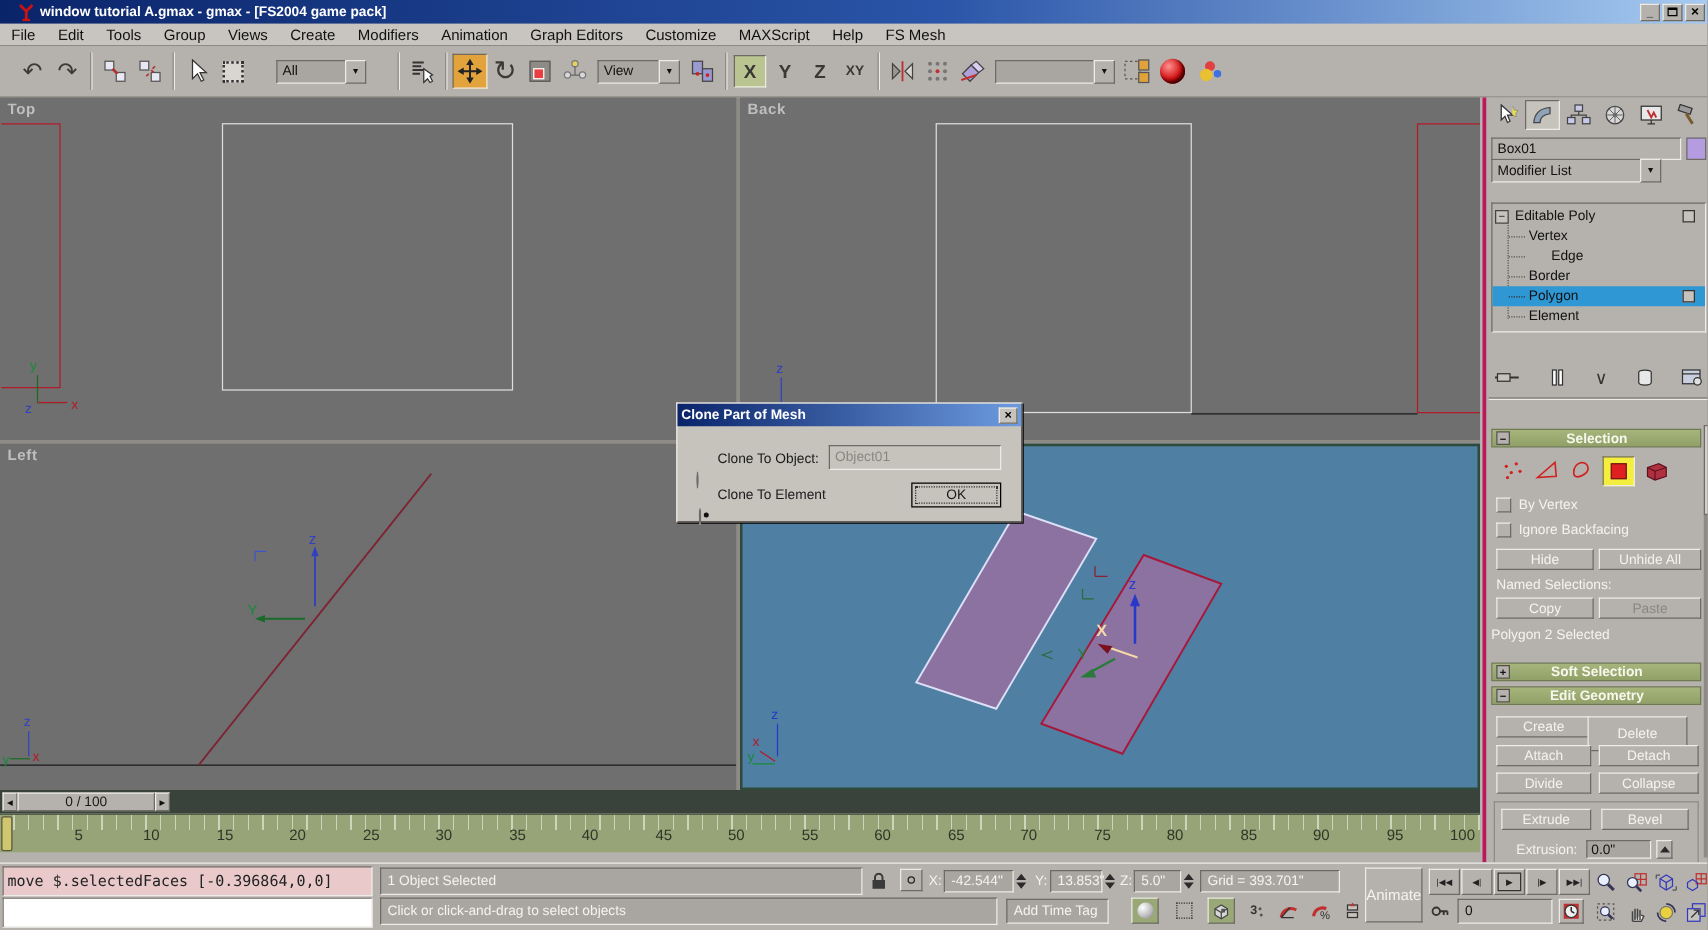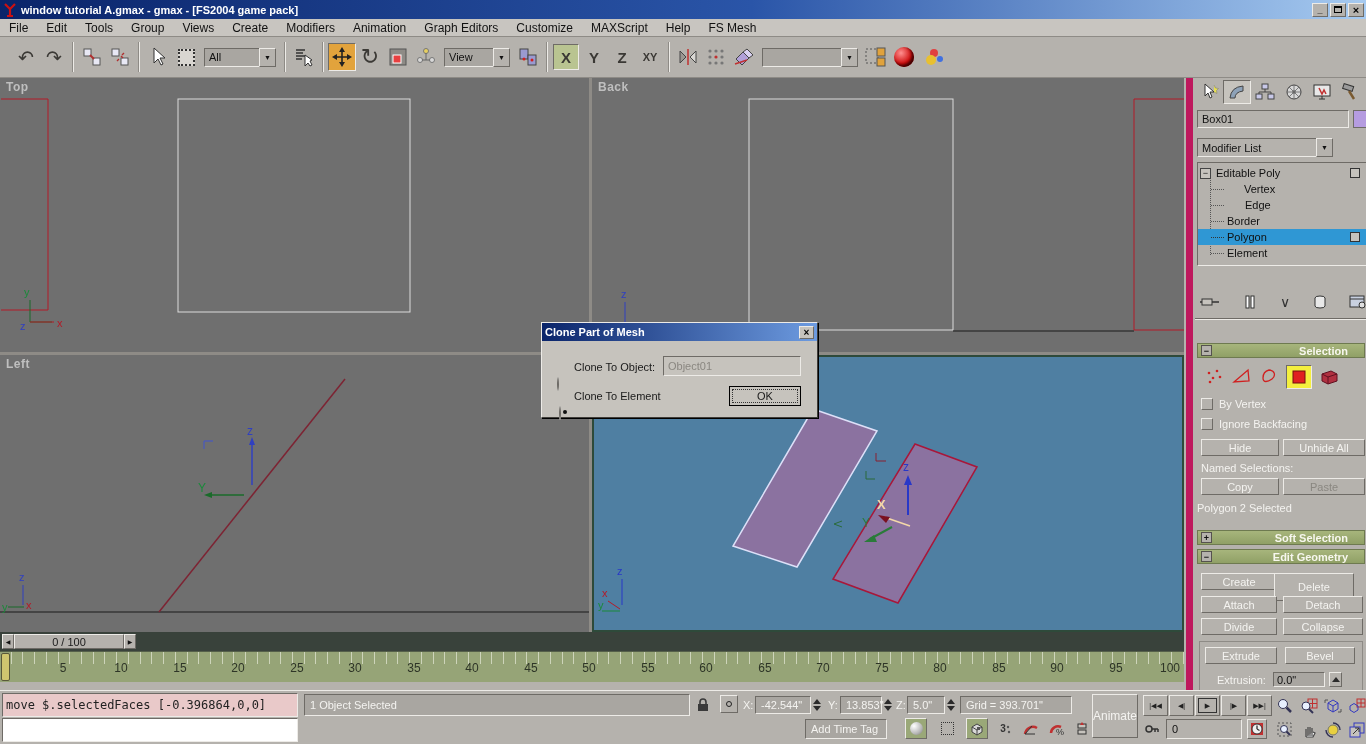--- a/index.html
+++ b/index.html
@@ -5,21 +5,21 @@
 *{margin:0;padding:0;box-sizing:border-box}
 html,body{width:1366px;height:744px;overflow:hidden}
 body{position:relative;font-family:"Liberation Sans",sans-serif;font-size:11px;background:#b5b2ad;color:#111}
 .ab{position:absolute}
 .fc{display:flex;align-items:center;justify-content:center}
 .r{border-top:1px solid #edebe7;border-left:1px solid #edebe7;border-right:1px solid #6e6b66;border-bottom:1px solid #6e6b66;background:#b5b2ad}
 .s{border-top:1px solid #6e6b66;border-left:1px solid #6e6b66;border-right:1px solid #edebe7;border-bottom:1px solid #edebe7}
 .wt{color:#f4f3f0}
 .gbtn{color:#f4f3f0;background:#b5b2ad;border-top:1px solid #edebe7;border-left:1px solid #edebe7;border-right:1px solid #6e6b66;border-bottom:1px solid #6e6b66;display:flex;align-items:center;justify-content:center;font-size:11px}
 .gbtn.dis{color:#8a8781}
-.titlebar{left:0;top:0;width:1366px;height:19px;background:linear-gradient(90deg,#0a246a 0%,#2a55a8 55%,#a6caf0 100%);display:flex;align-items:center;padding-left:3px}
+.titlebar{left:0;top:0;width:1366px;height:19px;background:linear-gradient(90deg,#0a246a 0%,#2a55a8 55%,#a6caf0 100%);display:flex;align-items:center;padding-left:14px}
 .titlebar .t{color:#fff;font-weight:bold;font-size:11px;margin-left:4px}
 .wbtn{width:16px;height:14px;margin-left:2px;font-size:9px;font-weight:bold;color:#000}
 .menubar{left:0;top:19px;width:1366px;height:18px;background:#c8c5c0;display:flex;align-items:center;border-bottom:1px solid #8e8b86}
 .menubar span{padding:2px 9px;font-size:12px;color:#111}
 .toolbar{left:0;top:37px;width:1366px;height:41px;background:#b5b2ad;display:flex;align-items:center;padding-left:12px;border-bottom:1px solid #8e8b86}
 .tb{width:28px;height:28px;display:flex;align-items:center;justify-content:center;color:#3c3a36;font-size:19px}
 .tsep{width:2px;height:30px;border-left:1px solid #8e8b86;border-right:1px solid #edebe7;margin:0 4px}
 .combo{display:flex;height:19px}
 .combo .cv{background:#a9a6a1;border-top:1px solid #6e6b66;border-left:1px solid #6e6b66;border-bottom:1px solid #edebe7;color:#111;display:flex;align-items:center;padding-left:4px;font-size:11px}
 .combo .ca{width:17px;background:#b5b2ad;border-top:1px solid #edebe7;border-left:1px solid #edebe7;border-right:1px solid #6e6b66;border-bottom:1px solid #6e6b66;display:flex;align-items:center;justify-content:center;font-size:7px;color:#111}
@@ -32,27 +32,27 @@
 .ruler{left:0;top:651px;width:1184px;height:31px;background:#96a477;border-top:1px solid #55604a}
 .ruler .ticks{position:absolute;left:0;top:0;width:1184px;height:12px;background:repeating-linear-gradient(90deg,transparent 0 10.7px,#cdd4ba 10.7px 11.72px)}
 .ruler .lab{position:absolute;top:9px;transform:translateX(-50%);color:#2e3527;font-size:12px}
 .strip{left:0;top:682px;width:1184px;height:8px;background:#b5b2ad}
 .statusbar{left:0;top:690px;width:1366px;height:54px;background:#b5b2ad;border-top:1px solid #edebe7}
 .fieldg{background:#a9a6a1;border-top:1px solid #6e6b66;border-left:1px solid #6e6b66;border-right:1px solid #edebe7;border-bottom:1px solid #edebe7;color:#f4f3f0;display:flex;align-items:center;padding-left:5px;font-size:11px}
 .spin{width:10px;display:flex;flex-direction:column;justify-content:center;align-items:center;gap:2px}
 .spin b{width:0;height:0;border-left:4px solid transparent;border-right:4px solid transparent}
 .spin .up{border-bottom:5px solid #2a2a2a}
 .spin .dn{border-top:5px solid #2a2a2a}
-.panel{left:1186px;top:78px;width:180px;height:612px;background:#b5b2ad;border-left:7px solid #be185d}
+.panel{left:1186px;top:78px;width:180px;height:612px;background:#b5b2ad;border-left:3px solid #be185d}
 .ptab{width:28px;height:24px;display:flex;align-items:center;justify-content:center}
 .ptab.on{background:#c6c3bd;border-top:1px solid #6e6b66;border-left:1px solid #6e6b66;border-right:1px solid #edebe7;border-bottom:1px solid #edebe7}
 .stackrow{height:16px;display:flex;align-items:center;font-size:11px;color:#111;position:relative}
 .rollhdr{height:15px;background:linear-gradient(180deg,#a7b57c,#90a066);border:1px solid #6e7a50;color:#f7f7ee;font-weight:bold;display:flex;align-items:center;font-size:11px}
 .rollhdr .pm{width:11px;height:11px;margin:0 3px;background:#b5b2ad;border:1px solid #55524e;color:#111;font-size:9px;display:flex;align-items:center;justify-content:center;font-weight:bold}
-.rollhdr .ht{flex:1;text-align:right;margin-right:16px}
+.rollhdr .ht{flex:1;text-align:center;margin-right:16px}
 .cb{width:12px;height:12px;background:#b5b2ad;border-top:1px solid #edebe7;border-left:1px solid #edebe7;border-right:1px solid #6e6b66;border-bottom:1px solid #6e6b66}
 .dlg{left:541px;top:322px;width:277px;height:96px;background:#c6c3bd;border-top:1px solid #edebe7;border-left:1px solid #edebe7;border-right:1px solid #403e3a;border-bottom:1px solid #403e3a;box-shadow:1px 1px 0 #000;z-index:50}
 .dlgtitle{height:18px;background:linear-gradient(90deg,#0a246a,#6d9be0);display:flex;align-items:center;padding:0 3px}
 .dlgtitle .tt{color:#fff;font-weight:bold;font-size:11px;flex:1}
 .radio{width:11px;height:11px;border-radius:50%;background:#fff;border:1px solid #6e6b66;box-shadow:inset 1px 1px 0 #9a9792;position:relative}
 .radio.sel::after{content:"";position:absolute;left:3px;top:3px;width:4px;height:4px;border-radius:50%;background:#111}
 .dtext{font-size:11px;color:#1a1a1a}
 .okbtn{background:#c6c3bd;border:1px solid #000;outline:1px dotted #333;outline-offset:-4px;color:#1a1a1a;display:flex;align-items:center;justify-content:center;font-size:11px}
 .mono{font-family:"DejaVu Sans Mono",monospace}
 .navbtn{width:23px;height:21px}
@@ -112,21 +112,21 @@
     </span>
   <span class="tsep"></span>
   <span class="tb">
       <svg width="18" height="20">
         <polygon points="5,1 5,16 9,12 12,18 14,17 11,11 16,11" fill="#fff" stroke="#333"></polygon>
       </svg>
     </span>
   <span class="tb">
       <span style="width:17px;height:17px;border:2px dotted #333;background:#d9d6d1;display:block"></span>
     </span>
-  <span class="combo" style="width:72px;margin:0 4px">
+  <span class="combo" style="width:72px;margin:0 21px">
     <span class="cv" style="flex:1">All</span>
     <span class="ca">▼</span>
   </span>
   <span class="tsep"></span>
   <span class="tb">
       <svg width="20" height="20">
         <path d="M2 3h9M2 6h7M2 9h9M2 12h6" stroke="#333" stroke-width="1.6"></path>
         <polygon points="11,8 11,19 14,16 16,19 18,18 16,14 18,13" fill="#fff" stroke="#333"></polygon>
       </svg>
     </span>
@@ -367,35 +367,35 @@
         <svg width="20" height="18">
           <rect x="3" y="2" width="10" height="5" fill="#9a9a9a" stroke="#333" transform="rotate(18 8 5)"></rect>
           <path d="M9 8 L14 16" stroke="#7a5a30" stroke-width="2.5"></path>
         </svg>
       </span>
   </div>
 
   <div class="s fc" style="position:absolute;left:4px;top:32px;width:152px;height:18px;background:#b5b2ad;justify-content:flex-start;padding-left:4px;color:#111">Box01</div>
   <div style="position:absolute;left:160px;top:32px;width:16px;height:18px;background:#b59ce0;border:1px solid #6e6b66"></div>
 
-  <div class="combo" style="position:absolute;left:4px;top:60px;width:136px">
+  <div class="combo" style="position:absolute;left:4px;top:49px;width:136px">
     <span class="cv" style="flex:1;background:#b5b2ad">Modifier List</span>
     <span class="ca">▼</span>
   </div>
 
   <div class="s" style="position:absolute;left:4px;top:84px;width:172px;height:104px;background:#b5b2ad;padding-top:2px">
     <div class="ab" style="left:12px;top:10px;width:1px;height:82px;border-left:1px dotted #555"></div>
     <div class="stackrow">
       <span class="fc" style="width:11px;height:11px;margin-left:2px;border:1px solid #444;background:#c6c3bd;font-size:9px;z-index:2">−</span>
       <span style="margin-left:5px">Editable Poly</span>
       <span style="position:absolute;right:8px;width:10px;height:10px;border:1px solid #333;background:#c6c3bd"></span>
     </div>
     <div class="stackrow">
         <span style="margin-left:13px;width:13px;border-bottom:1px dotted #555"></span>
-        <span style="margin-left:20px">Vertex</span>
+        <span style="margin-left:3px">Vertex</span>
       </div>
     <div class="stackrow">
         <span style="margin-left:13px;width:13px;border-bottom:1px dotted #555"></span>
         <span style="margin-left:21px">Edge</span>
       </div>
     <div class="stackrow">
         <span style="margin-left:13px;width:13px;border-bottom:1px dotted #555"></span>
         <span style="margin-left:3px">Border</span>
       </div>
     <div class="stackrow" style="background:#2f97d4">
@@ -517,20 +517,21 @@
   <div class="ab" style="left:174px;top:262px;width:5px;height:346px;background:#8e8b86">
     <div style="width:5px;height:72px;background:#d2cfca;border:1px solid #6e6b66"></div>
   </div>
 </div>
 
 <div class="ab statusbar">
   <div class="ab s mono" style="left:2px;top:2px;width:296px;height:24px;background:#e9c9c9;color:#222;display:flex;align-items:center;padding-left:3px;font-size:12px">move $.selectedFaces [-0.396864,0,0]</div>
   <div class="ab s mono" style="left:2px;top:27px;width:296px;height:24px;background:#ffffff"></div>
 
   <div class="ab fieldg" style="left:304px;top:3px;width:386px;height:22px">1 Object Selected</div>
+  <div class="ab fieldg" style="left:304px;top:27px;width:494px;height:22px">Click or click-and-drag to select objects</div>
 
   <span class="ab fc" style="left:694px;top:5px;width:18px;height:18px">
       <svg width="12" height="14">
         <rect x="1" y="6" width="10" height="7" fill="#3a3a3a"></rect>
         <path d="M3 6 V4 a3 3 0 0 1 6 0 V6" fill="none" stroke="#3a3a3a" stroke-width="1.6"></path>
       </svg>
     </span>
   <span class="ab r fc" style="left:720px;top:4px;width:18px;height:18px">
       <span style="width:6px;height:6px;border:1.5px solid #222;border-radius:50%"></span>
     </span>

